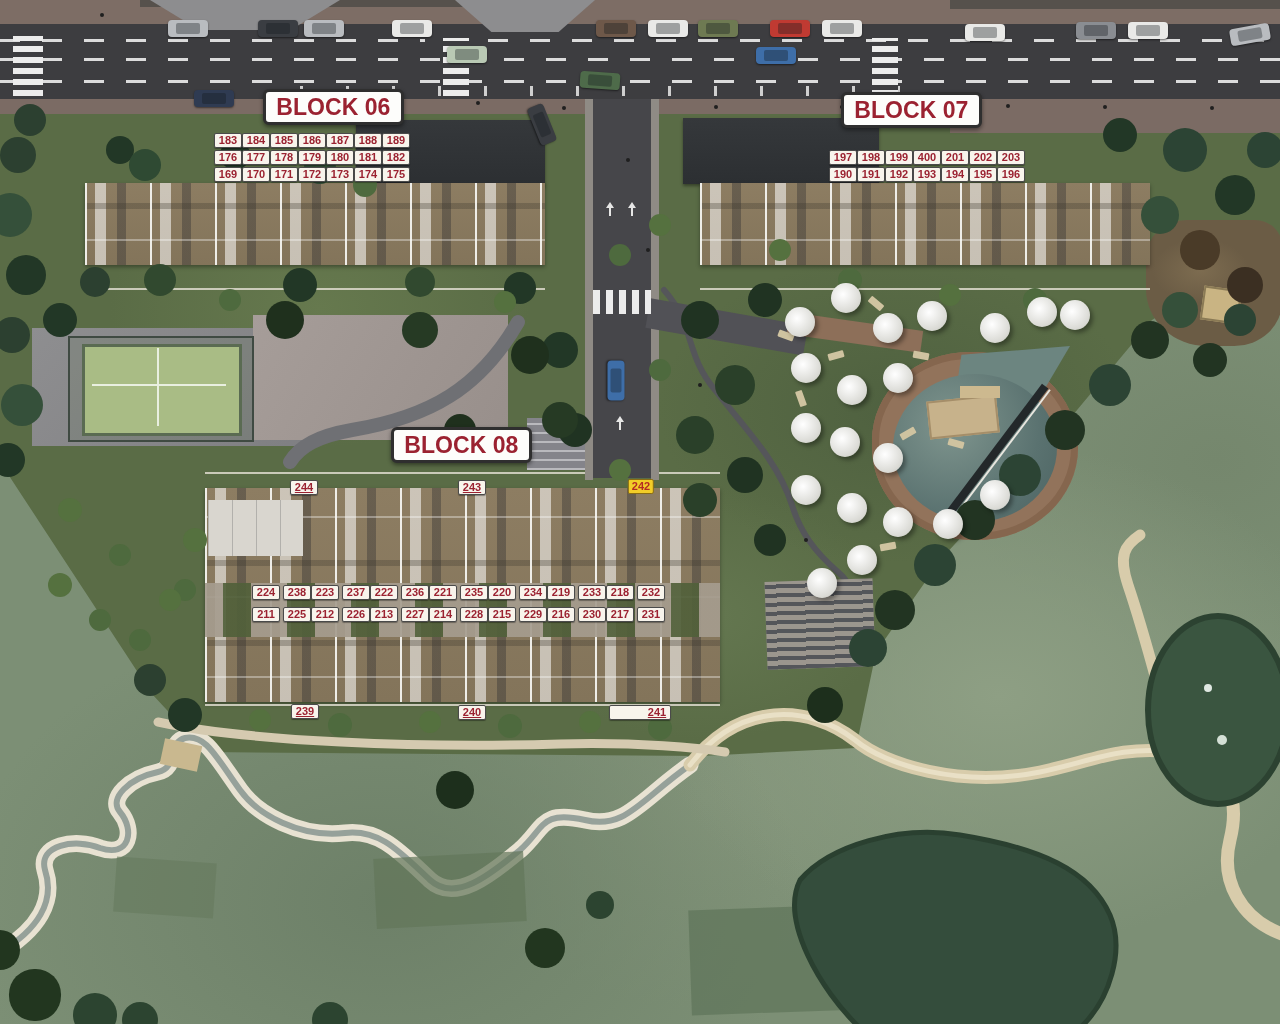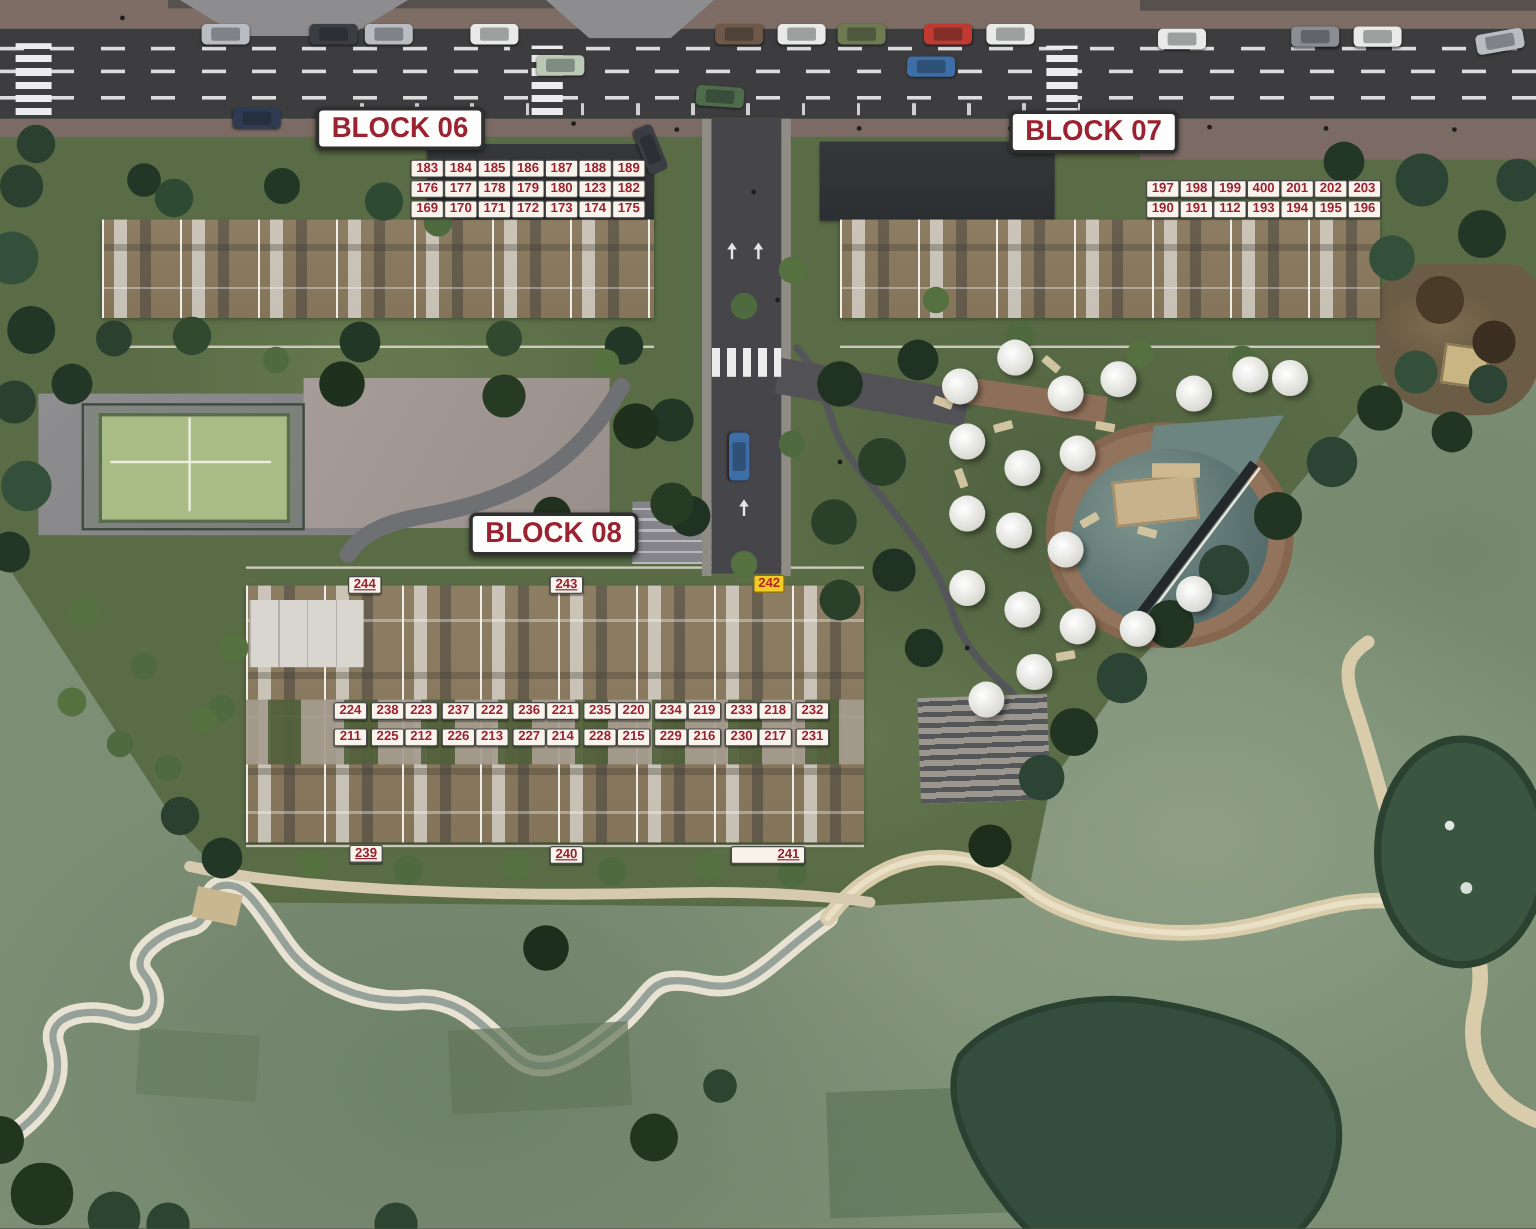--- a/index.html
+++ b/index.html
@@ -114,21 +114,21 @@
   
   .trees{left:-10px;top:-10px;width:20px;height:20px;border-radius:50%;z-index:30;background:transparent;}
   .bushes{left:-7px;top:-7px;width:14px;height:14px;border-radius:50%;z-index:30;background:transparent;}
   .dots{left:-1px;top:-1px;width:2px;height:2px;border-radius:50%;z-index:21;background:transparent;}
 
   
   .block-label{position:absolute;z-index:40;background:#fdfdfb;border:3px solid #2f2f2f;border-radius:6px;
     padding:1px 8px;box-shadow:0 2px 4px rgba(0,0,0,.45);}
   .block-label span{display:inline-block;font:bold 24px/28px "Liberation Sans",sans-serif;
     color:#9b2231;letter-spacing:0;transform:scaleX(.96);}
-  .badge-row{position:absolute;display:flex;justify-content:flex-end;z-index:40;}
+  .badge-row{position:absolute;display:flex;justify-content:center;z-index:40;}
   .pair{display:flex;gap:3px;}
   .badge{display:inline-block;min-width:22px;text-align:center;
     font:bold 11px/13px "Liberation Sans",sans-serif;color:#9b2231;background:#f8f4ec;
     border:1px solid #4a4a4a;border-radius:2px;padding:0 2px;box-shadow:0 1px 1px rgba(0,0,0,.35);}
   .abadge{position:absolute;transform:translateX(-50%);z-index:40;text-decoration:underline;}
   .sun-badge{position:absolute;left:641px;top:479px;transform:translateX(-50%);z-index:42;
     font:bold 11px/13px "Liberation Sans",sans-serif;color:#b42b24;background:#f2cd28;
     border:1px solid #8a6d12;border-radius:2px;padding:0 3px;}
   .logo{left:548px;top:452px;width:184px;height:120px;z-index:41;}
   .logo-pole{position:absolute;left:90px;top:48px;width:2px;height:100px;background:#efefea;z-index:0;}
@@ -336,21 +336,21 @@
     <span class="badge">187</span>
     <span class="badge">188</span>
     <span class="badge">189</span>
   </div>
   <div class="badge-row" style="left:86px;top:150px;width:452px;">
     <span class="badge">176</span>
     <span class="badge">177</span>
     <span class="badge">178</span>
     <span class="badge">179</span>
     <span class="badge">180</span>
-    <span class="badge">123</span>
+    <span class="badge">181</span>
     <span class="badge">182</span>
   </div>
   <div class="badge-row" style="left:86px;top:167px;width:452px;">
     <span class="badge">169</span>
     <span class="badge">170</span>
     <span class="badge">171</span>
     <span class="badge">172</span>
     <span class="badge">173</span>
     <span class="badge">174</span>
     <span class="badge">175</span>
@@ -361,21 +361,21 @@
     <span class="badge">198</span>
     <span class="badge">199</span>
     <span class="badge">400</span>
     <span class="badge">201</span>
     <span class="badge">202</span>
     <span class="badge">203</span>
   </div>
   <div class="badge-row" style="left:703px;top:167px;width:448px;">
     <span class="badge">190</span>
     <span class="badge">191</span>
-    <span class="badge">112</span>
+    <span class="badge">192</span>
     <span class="badge">193</span>
     <span class="badge">194</span>
     <span class="badge">195</span>
     <span class="badge">196</span>
   </div>
 
   <span class="badge abadge" style="left:304px;top:480px;">244</span>
   <span class="badge abadge" style="left:472px;top:480px;">243</span>
 
   <div class="badge-row" style="left:226px;top:585px;width:465px;">

